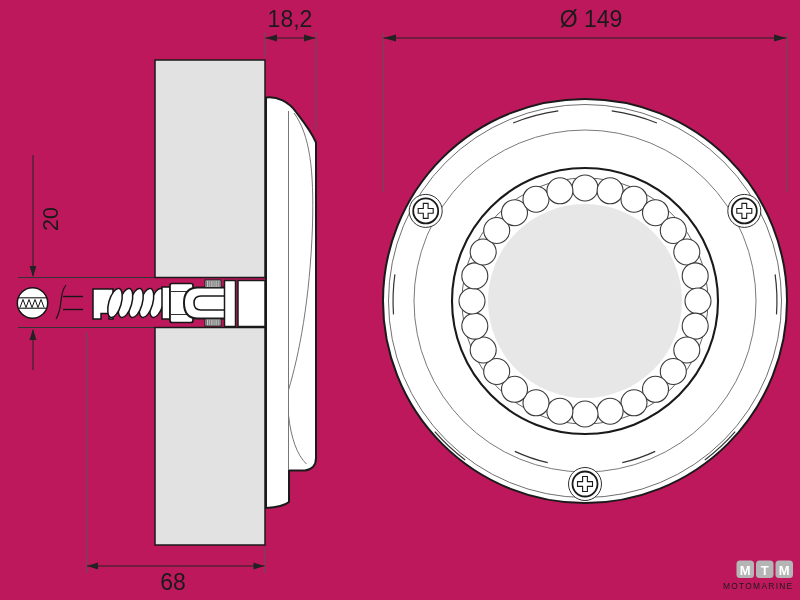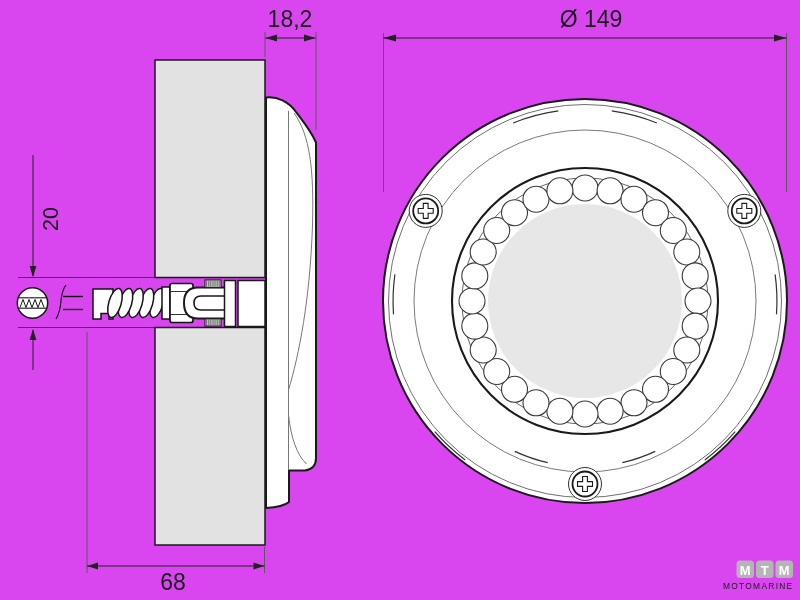--- a/index.html
+++ b/index.html
@@ -1,16 +1,16 @@
 <!DOCTYPE html>
 <html><head>
 <meta charset="utf-8">
 <style>
   html,body{margin:0;padding:0;background:#fff;}
-  .canvas{position:relative;width:800px;height:600px;background:#d946ef;overflow:hidden;
+  .canvas{position:relative;width:800px;height:600px;background:#be185d;overflow:hidden;
           font-family:"Liberation Sans",sans-serif;}
   svg{position:absolute;left:0;top:0;}
   svg text{font-family:"Liberation Sans",sans-serif;fill:#1a1a1a;}
   .dim-text{font-size:23px;}
   .dim-text-sm{font-size:21.5px;}
   .logo-letter{font-size:13px;font-weight:bold;fill:#ffffff;}
   .logo-sub{font-size:8.4px;letter-spacing:1.3px;}
 </style>
 </head>
 <body>

